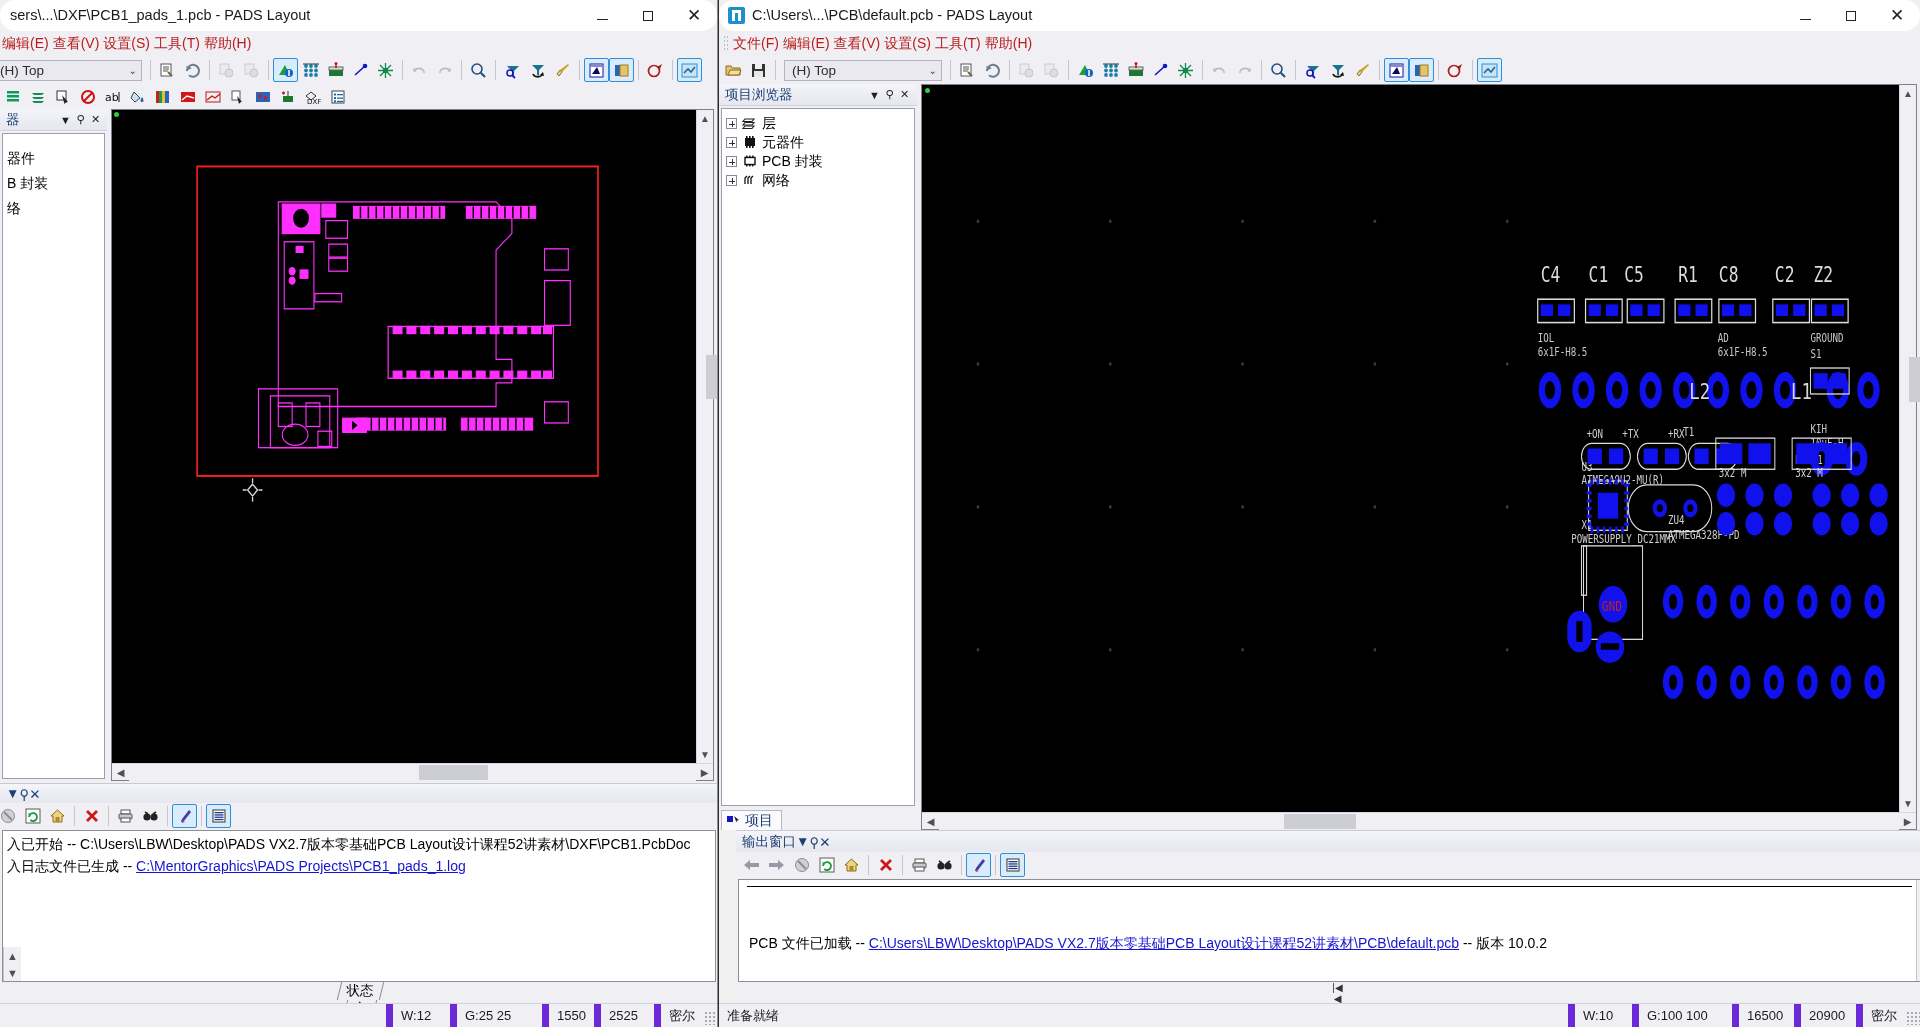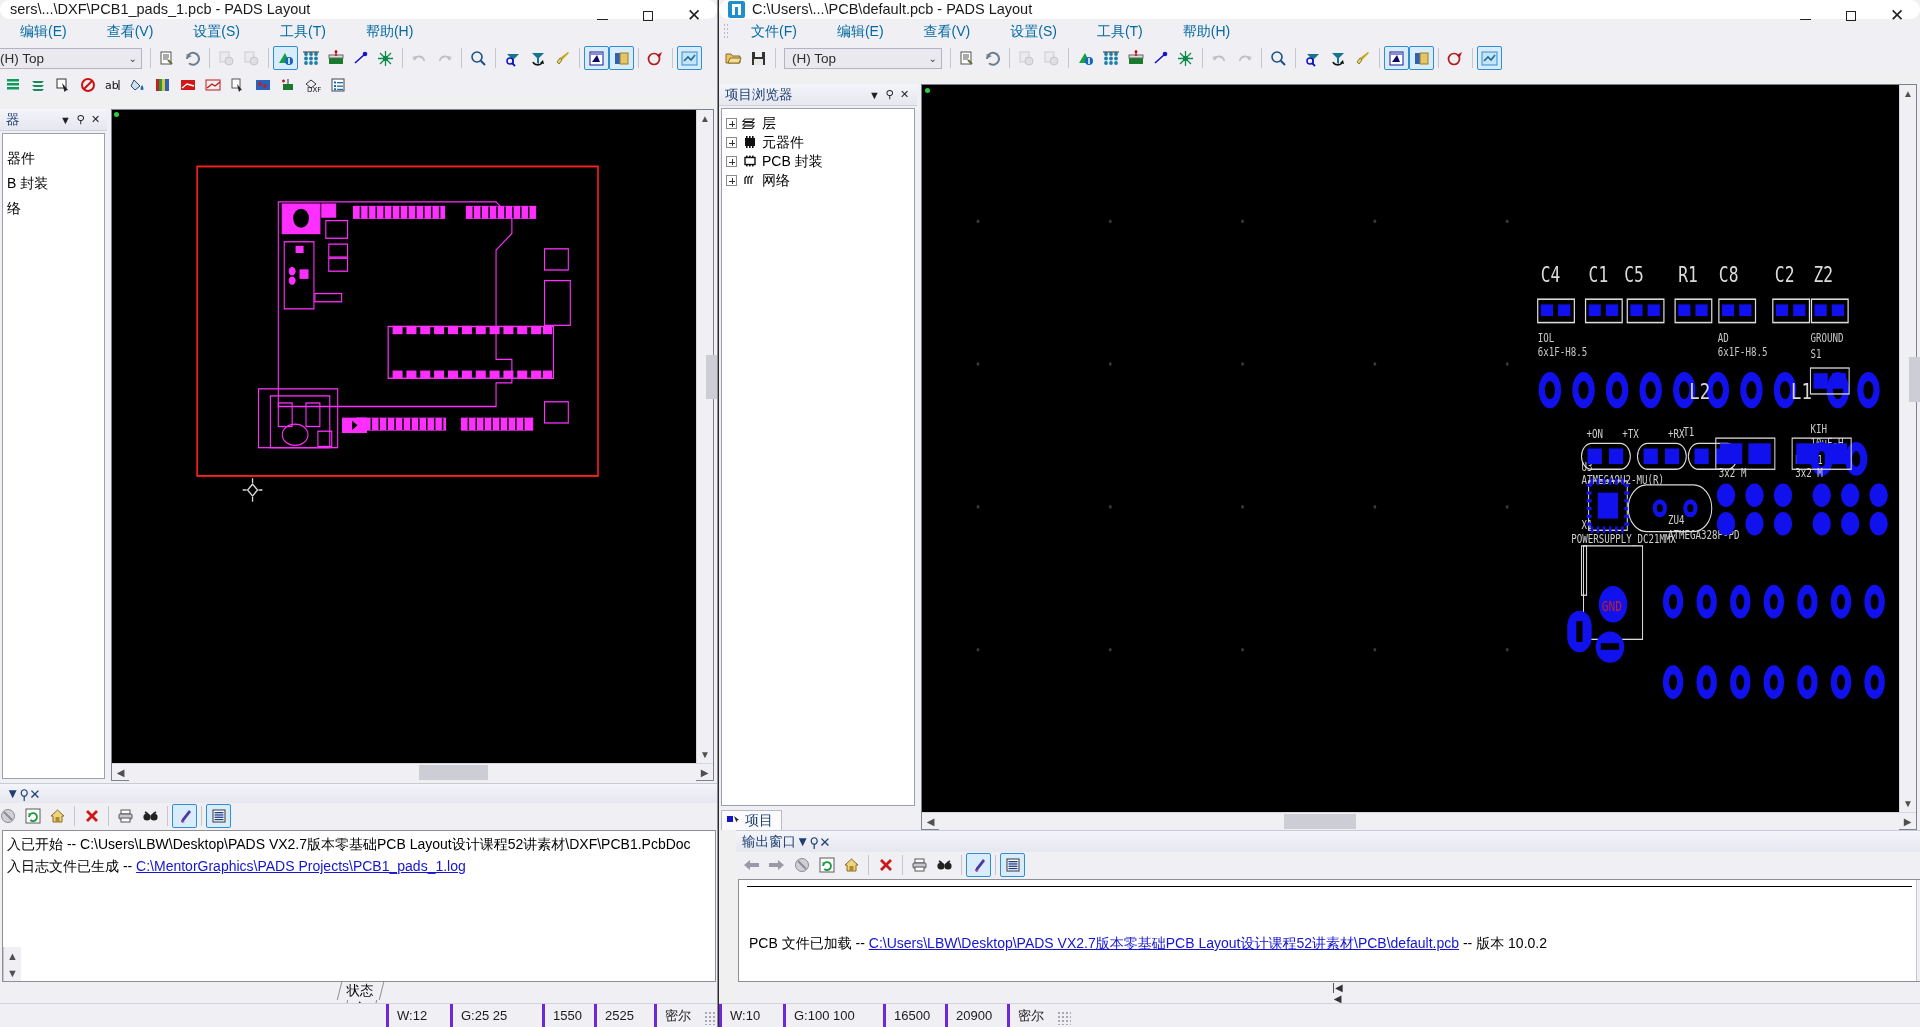--- a/index.html
+++ b/index.html
@@ -11,21 +11,21 @@
     font-family: "Liberation Sans", "DejaVu Sans", sans-serif;
     font-size: 13px;
     color: #000;
     -webkit-font-smoothing: antialiased;
   }
   .root { position: relative; width: 1920px; height: 1027px; background:#2b2b2b; }
 
   
   .win { position: absolute; background: #f0f0f0; overflow: hidden; }
   .titlebar {
-    height: 19px; background: #ffffff;
+    height: 31px; background: #ffffff;
     display: flex; align-items: center;
     border-bottom: 1px solid #ffffff;
     position: relative;
     border-radius: 15px;
   }
   .titlebar .app-ico {
     width: 17px; height: 17px; margin-left: 9px; margin-right: 7px;
     background: #1f8ecd; border-radius: 2px; flex: none;
     position: relative;
   }
@@ -53,21 +53,21 @@
   .menubar {
     height: 25px; background: #f0f0f4;
     display: flex; align-items: center;
     padding-left: 4px; gap: 0px;
     border-bottom: 0px solid #dfdfe5;
   }
   .menubar .grip { width: 6px; height: 17px; margin-right:2px;
     background-image: radial-gradient(#b5b5c0 40%, transparent 41%);
     background-size: 3px 4px; opacity:.9;}
   .menuitem {
-    padding: 2px 20px; font-size: 14px; color: #0369a1; white-space: nowrap;
+    padding: 2px 2px; font-size: 14px; color: #b91c1c; white-space: nowrap;
     font-family: "Liberation Sans","DejaVu Sans",sans-serif;
   }
 
   
   .toolbar {
     height: 28px; background: #f0f0f4; display: flex; align-items: center;
     padding: 0 2px; gap: 0;
   }
   .toolbar.row2 { height: 25px; }
   .tb-sep { width: 1px; height: 20px; background: #c6c6d0; margin: 0 4px; flex: none; }
@@ -156,21 +156,21 @@
     transform: skewX(-14deg);
   }
   .sheettab::before{ left:0; }
   .sheettab::after{ right:0; }
 
   
   .statusbar {
     height: 24px; background:#f0f0f4; display:flex; align-items:center;
     border-top: 1px solid #d3d3db; font-size: 13px; color:#1a1a1a;
   }
-  .sb-cell { height:24px; display:flex;align-items:center; padding: 0 8px; border-left:3px solid #6d28d9; white-space:nowrap;}
+  .sb-cell { height:24px; display:flex;align-items:center; padding: 0 8px; border-left:7px solid #6d28d9; white-space:nowrap;}
   .sb-grow { flex:1; border-left:none; }
   .sb-grip { width:14px; height:14px; margin-left:2px;
      background-image: radial-gradient(#a9a9b4 40%, transparent 41%);
      background-size: 4px 4px; align-self:flex-end; margin-bottom:2px;}
 
   .vline { width:1px; background:#b0b0bb; }
 </style>
 </head>
 <body>
 
@@ -1358,20 +1358,21 @@
         <div class="navbtn">|◀</div>
         <div class="navbtn">◀</div>
         <div class="navbtn">▶</div>
         <div class="navbtn">▶|</div>
         <div class="sheettab">状态</div>
         <div class="sheettab">宏</div>
       </div>
     </div>
 
     <div class="statusbar" style="position:absolute;left:0;bottom:0;width:1201px;">
+      <div class="sb-cell sb-grow">准备就绪</div>
       <div class="sb-cell" style="width:64px;">W:10</div>
       <div class="sb-cell" style="width:100px;">G:100 100</div>
       <div class="sb-cell" style="width:62px;">16500</div>
       <div class="sb-cell" style="width:62px;">20900</div>
       <div class="sb-cell" style="width:48px;">密尔</div>
       <div class="sb-grip"></div>
     </div>
   </div>
 
 </div>

